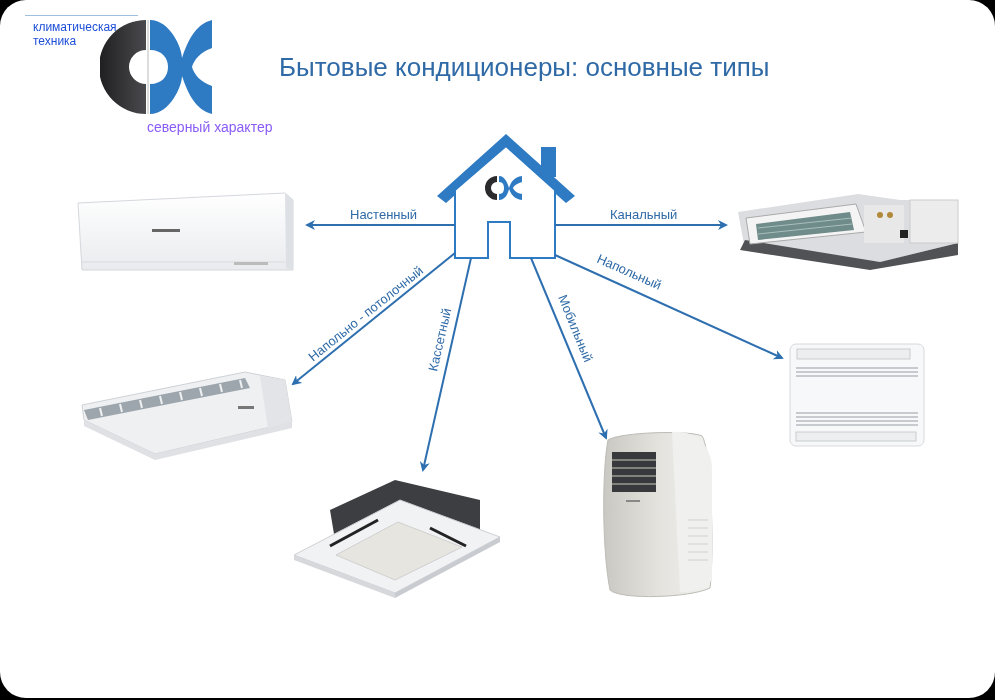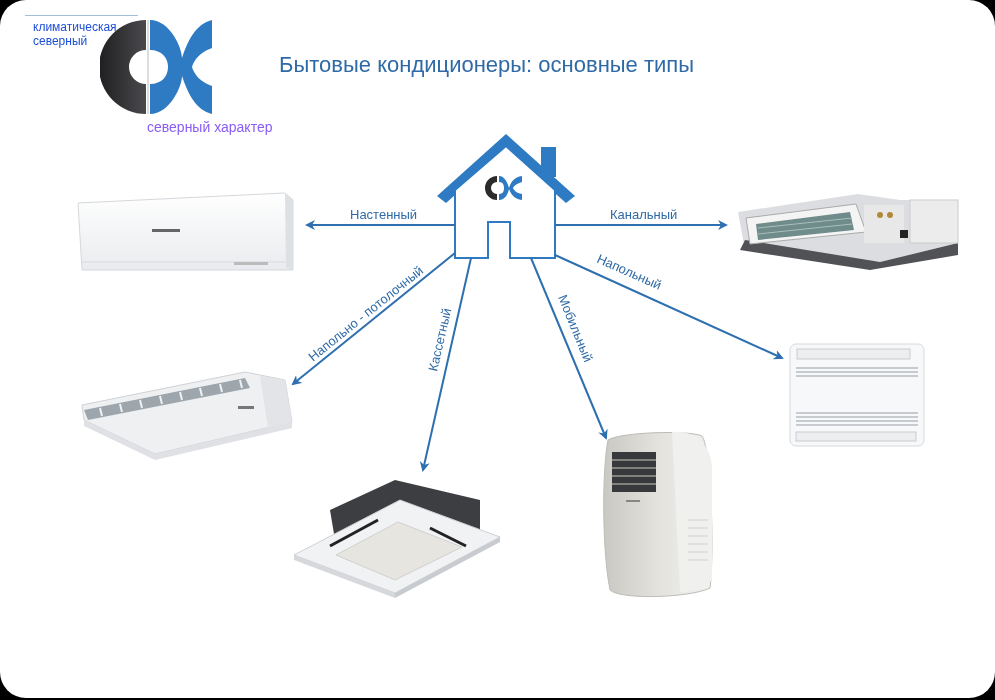--- a/index.html
+++ b/index.html
@@ -1,33 +1,33 @@
 <!DOCTYPE html>
 <html><head>
 <meta charset="utf-8">
 <style>
   html, body { margin: 0; padding: 0; background: #000; }
   body { width: 995px; height: 700px; overflow: hidden; font-family: "Liberation Sans", sans-serif; }
   .slide { position: absolute; left: 0; top: 0; width: 995px; height: 698px; background: #fff; border-radius: 26px; overflow: hidden; }
   .logo-text-top { position: absolute; left: 33px; top: 20px; font-size: 12px; line-height: 14px; color: #1d4ed8; }
   .logo-line { position: absolute; left: 25px; top: 15px; width: 113px; height: 1px; background: #9fc0dc; }
   .logo-sub { position: absolute; left: 147px; top: 119px; font-size: 14px; color: #8b5cf6; }
-  .title { position: absolute; left: 279px; top: 52px; font-size: 22px; color: #2f6aa6; white-space: nowrap; }
+  .title { position: absolute; left: 279px; top: 52px; font-size: 26px; color: #2f6aa6; white-space: nowrap; }
   svg.diagram { position: absolute; left: 0; top: 0; }
   .lbl { font-family: "Liberation Sans", sans-serif; font-size: 13px; fill: #2f6aa6; }
 </style>
 </head>
 <body>
 
 <div class="slide">
 
   <div class="logo-line"></div>
   <div class="logo-text-top">
     <div>климатическая</div>
-    <div>северный</div>
+    <div>техника</div>
   </div>
   <svg style="position:absolute;left:100px;top:18px" width="115" height="100">
     <defs>
       <linearGradient id="dg" x1="0" x2="1" y1="0" y2="0">
         <stop offset="0" stop-color="#1f1f21"></stop>
           <stop offset="1" stop-color="#4a4a4e"></stop>
       </linearGradient>
     </defs>
 
     <path d="M46 2 A46 46 0 1 0 46 96 L46 66 A17 17 0 1 1 46 32 Z" fill="url(#dg)"></path>

